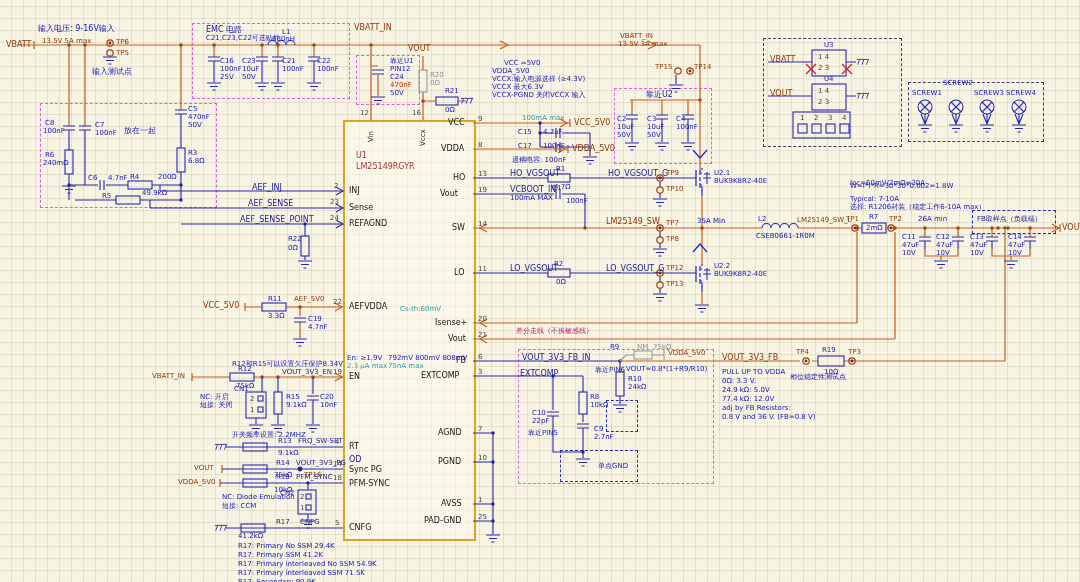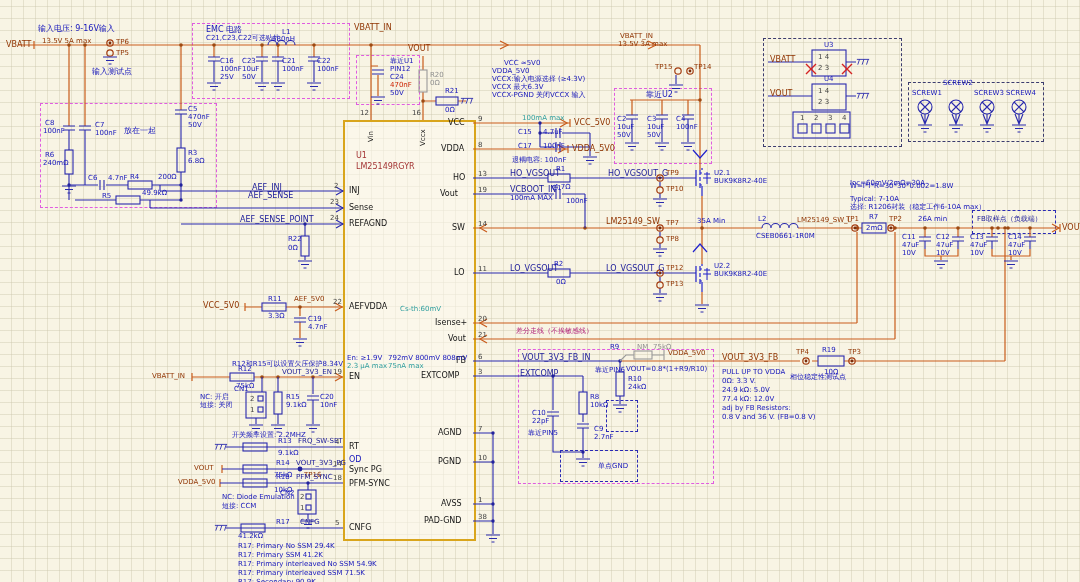--- a/index.html
+++ b/index.html
@@ -359,21 +359,21 @@
 <span class="L b s" style="left:188px;top:158px">6.8Ω</span>
 <span class="L b s" style="left:88px;top:175px">C6</span>
 <span class="L b s" style="left:108px;top:175px">4.7nF</span>
 <span class="L b s" style="left:130px;top:174px">R4</span>
 <span class="L b s" style="left:158px;top:174px">200Ω</span>
 <span class="L b s" style="left:102px;top:193px">R5</span>
 <span class="L b s" style="left:142px;top:190px">49.9kΩ</span>
 
 <span class="L nb" style="left:252px;top:184px">AEF_INJ</span>
 <span class="L pn" style="left:334px;top:183px">2</span>
-<span class="L nb" style="left:248px;top:192px">AEF_SENSE</span>
+<span class="L nb" style="left:248px;top:200px">AEF_SENSE</span>
 <span class="L pn" style="left:330px;top:199px">23</span>
 <span class="L nb" style="left:240px;top:216px">AEF_SENSE_POINT</span>
 <span class="L pn" style="left:330px;top:215px">24</span>
 <span class="L b s" style="left:288px;top:236px">R22</span>
 <span class="L b s" style="left:288px;top:245px">0Ω</span>
 
 <span class="L no" style="left:354px;top:24px">VBATT_IN</span>
 <span class="L no" style="left:408px;top:45px">VOUT</span>
 <span class="L b s" style="left:390px;top:58px">靠近U1</span>
 <span class="L b s" style="left:390px;top:66px">PIN12</span>
@@ -430,21 +430,21 @@
 <span class="L pn" style="left:478px;top:187px">19</span>
 <span class="L pn" style="left:478px;top:221px">14</span>
 <span class="L pn" style="left:478px;top:266px">11</span>
 <span class="L pn" style="left:478px;top:316px">20</span>
 <span class="L pn" style="left:478px;top:332px">21</span>
 <span class="L pn" style="left:478px;top:354px">6</span>
 <span class="L pn" style="left:478px;top:369px">3</span>
 <span class="L pn" style="left:478px;top:426px">7</span>
 <span class="L pn" style="left:478px;top:455px">10</span>
 <span class="L pn" style="left:478px;top:497px">1</span>
-<span class="L pn" style="left:478px;top:514px">38</span>
+<span class="L pn" style="left:478px;top:514px">25</span>
 <span class="L pn" style="left:333px;top:299px">22</span>
 <span class="L pn" style="left:333px;top:369px">19</span>
 <span class="L pn" style="left:335px;top:439px">4</span>
 <span class="L pn" style="left:333px;top:461px">14</span>
 <span class="L pn" style="left:333px;top:475px">18</span>
 <span class="L pn" style="left:335px;top:520px">5</span>
 <span class="L b s" style="left:347px;top:355px">En: ≥1.9V</span>
 <span class="L t s" style="left:347px;top:363px">2.3 µA max</span>
 <span class="L b s" style="left:388px;top:355px">792mV 800mV 808mV</span>
 <span class="L t s" style="left:388px;top:363px">75nA max</span>

